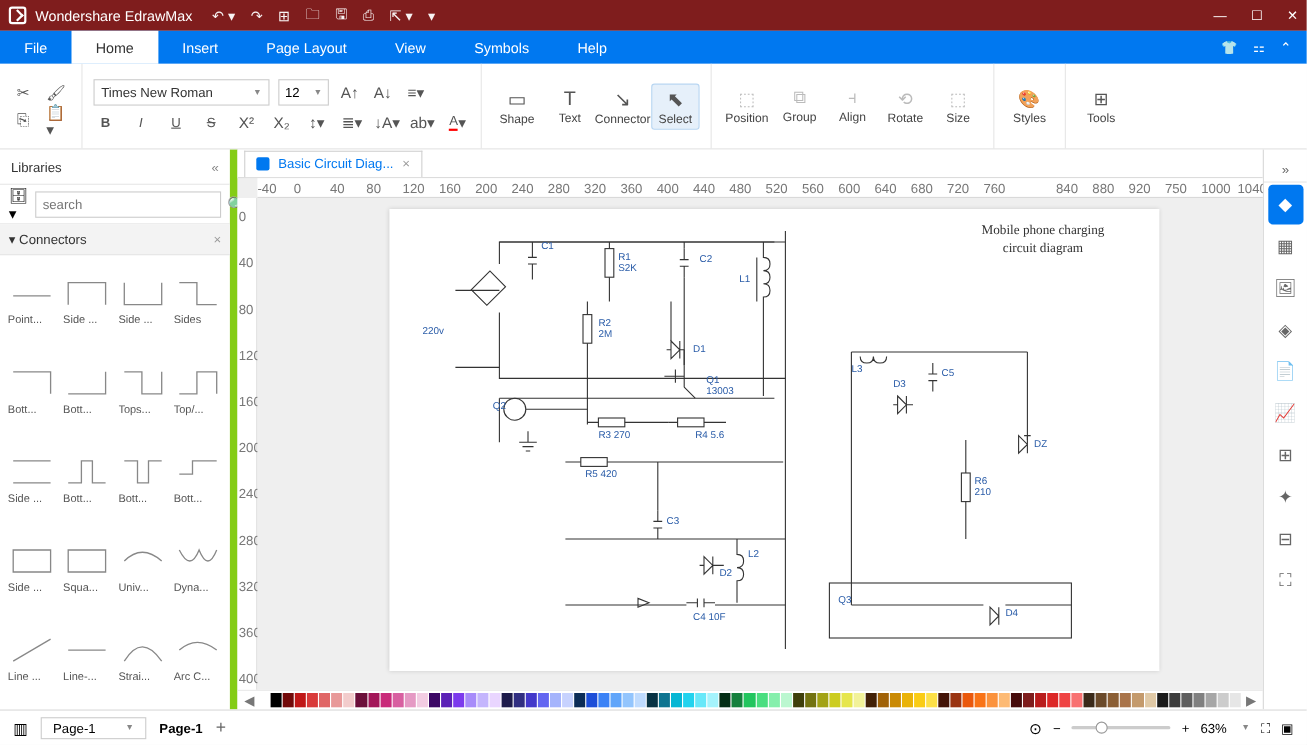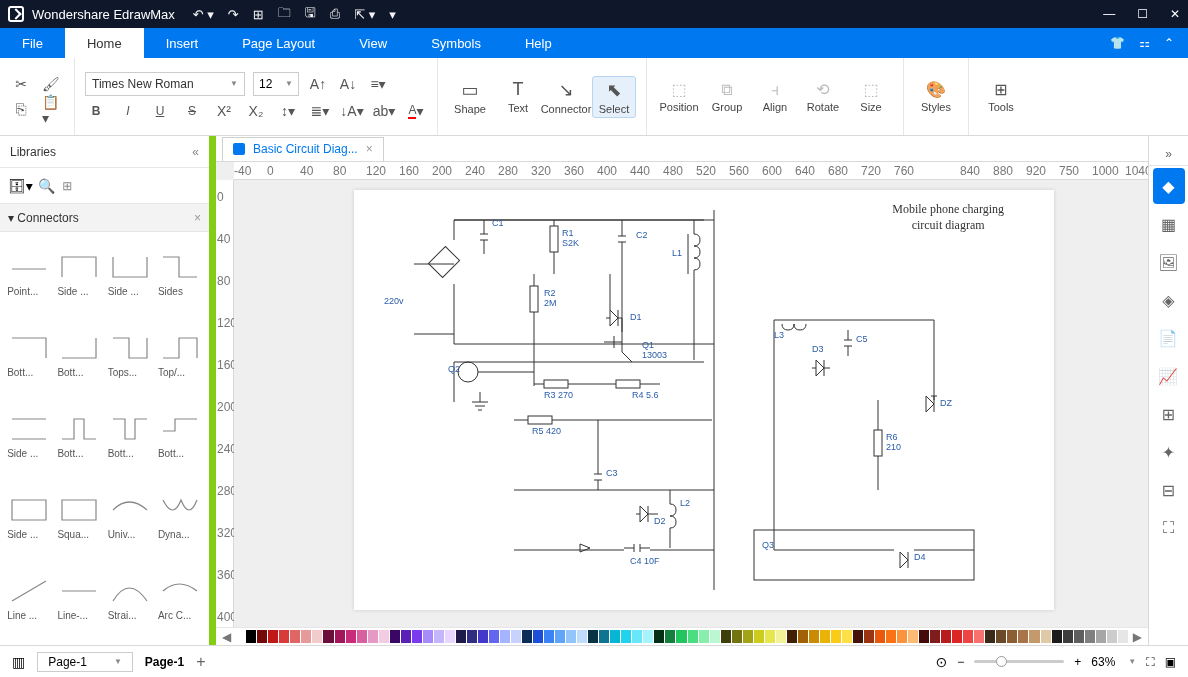--- a/index.html
+++ b/index.html
@@ -1,17 +1,17 @@
 <!DOCTYPE html>
 <html><head>
 <meta charset="utf-8">
 <style>
 *{margin:0;padding:0;box-sizing:border-box;font-family:-apple-system,BlinkMacSystemFont,"Segoe UI",Arial,sans-serif;font-size:12px;user-select:none}
 body{width:1188px;height:677px;overflow:hidden;background:#fff;display:flex;flex-direction:column}
-.titlebar{height:28px;background:#0f172a;color:#fff;display:flex;align-items:center;padding:0 8px}
+.titlebar{height:28px;background:#7f1d1d;color:#fff;display:flex;align-items:center;padding:0 8px}
 .titlebar .logo{width:16px;height:16px;border:2px solid #fff;border-radius:3px;margin-right:8px;position:relative}
 .titlebar .logo::after{content:"";position:absolute;left:2px;top:2px;width:6px;height:6px;border-right:2px solid #fff;border-top:2px solid #fff;transform:rotate(45deg)}
 .titlebar .title{font-size:13px}
 .titlebar .qat{display:flex;gap:14px;margin-left:18px;align-items:center}
 .titlebar .qat span{font-size:13px;cursor:pointer;opacity:.95}
 .titlebar .spacer{flex:1}
 .titlebar .winbtns{display:flex;gap:22px;font-size:14px}
 .titlebar .winbtns span{cursor:pointer}
 .menubar{height:30px;background:#0078f0;color:#fff;display:flex;align-items:stretch}
 .menubar .tab{padding:0 22px;display:flex;align-items:center;font-size:13px;cursor:pointer}
@@ -209,20 +209,21 @@
 
 <div class="workrow">
 
   <div class="libpanel">
     <div class="libhdr">
       <span>Libraries</span>
       <span style="color:#888">«</span>
     </div>
     <div class="libsearch">
       <span style="font-size:14px">🗄▾</span>
+      <input placeholder="search" style="">
       <span style="font-size:14px;color:#666">🔍</span>
       <span style="color:#888">⊞</span>
     </div>
     <div class="libcat">
       <span>▾ <span>Connectors</span></span>
       <span style="color:#999">×</span>
     </div>
     <div class="libgrid" id="libgrid">
         <div class="libitem">
           <div class="sh">

